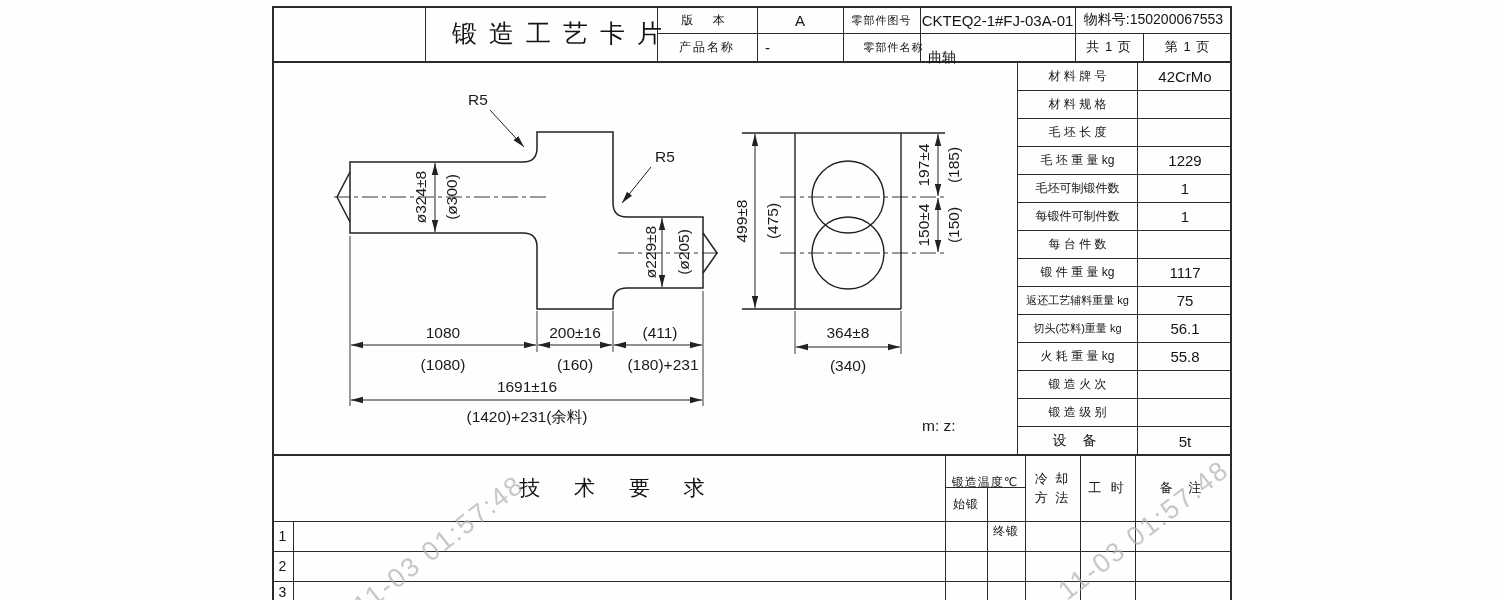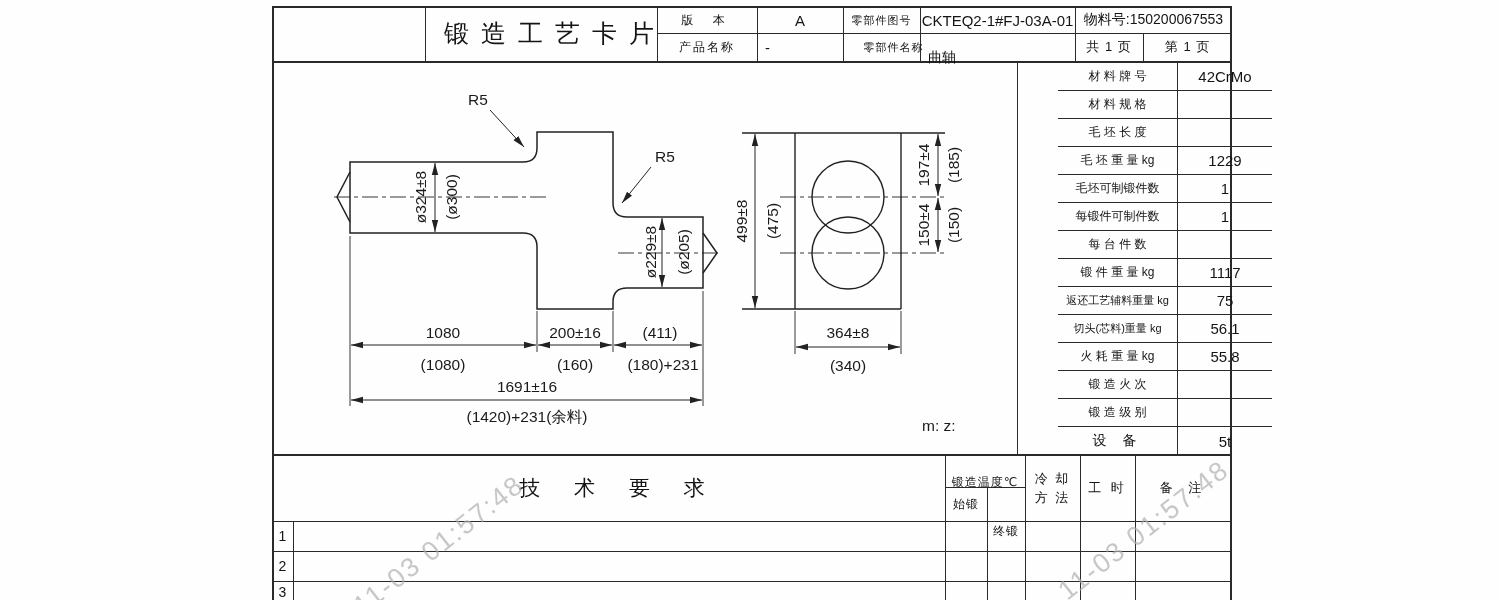--- a/index.html
+++ b/index.html
@@ -7,21 +7,21 @@
           font-family:"Liberation Sans","DejaVu Sans",sans-serif;color:#141414;}
   .ln{position:absolute;background:#2a2a2a;z-index:2;}
   .txt{position:absolute;display:flex;align-items:center;justify-content:center;z-index:4;
        white-space:nowrap;color:#141414;}
   .txt.left{justify-content:flex-start;}
   .title-cell{font-size:25px;letter-spacing:12px;font-weight:500;}
   .lbl{font-size:12px;letter-spacing:1px;text-align:right;}
   .val{font-size:15px;}
   .big-lbl{font-size:21px;letter-spacing:14px;font-weight:500;}
   .info-table{position:absolute;left:1017px;top:63px;width:214px;height:392px;z-index:3;
-              border-left:1px solid #2a2a2a;display:flex;flex-direction:column;padding-left:40px;}
+              border-left:1px solid #2a2a2a;display:flex;flex-direction:column;}
   .irow{display:flex;height:28px;border-bottom:1px solid #2a2a2a;box-sizing:border-box;}
   .irow:last-child{border-bottom:none;}
   .ilab{width:120px;border-right:1px solid #2a2a2a;display:flex;align-items:center;
         justify-content:center;font-size:12px;box-sizing:border-box;}
   .ival{flex:1;display:flex;align-items:center;justify-content:center;font-size:15px;}
   .two-line{flex-direction:column;line-height:19px;font-size:13px;letter-spacing:2px;}
   .wm{position:absolute;z-index:6;color:rgba(172,172,172,0.68);font-size:27px;
       letter-spacing:2px;transform:rotate(-38deg);pointer-events:none;}
   svg.draw{position:absolute;left:0;top:0;z-index:3;pointer-events:none;}
   svg.draw text{font-family:"Liberation Sans","DejaVu Sans",sans-serif;font-size:15.5px;fill:#1a1a1a;}
@@ -49,21 +49,21 @@
   <div class="ln" style="left:272px;top:521px;width:960px;height:1px;"></div>
   <div class="ln" style="left:272px;top:551px;width:960px;height:1px;"></div>
   <div class="ln" style="left:272px;top:581px;width:960px;height:1px;"></div>
   <div class="ln" style="left:293px;top:521px;width:1px;height:79px;"></div>
   <div class="ln" style="left:945px;top:454px;width:1px;height:146px;"></div>
   <div class="ln" style="left:987px;top:487px;width:1px;height:113px;"></div>
   <div class="ln" style="left:1025px;top:454px;width:1px;height:146px;"></div>
   <div class="ln" style="left:1080px;top:454px;width:1px;height:146px;"></div>
   <div class="ln" style="left:1135px;top:454px;width:1px;height:146px;"></div>
 
-  <div class="txt title-cell" style="left:425px;top:6px;width:232px;height:55px;padding-left:14px;">锻造工艺卡片</div>
+  <div class="txt title-cell" style="left:425px;top:6px;width:232px;height:55px;padding-left:22px;">锻造工艺卡片</div>
   <div class="txt lbl" style="left:657px;top:6px;width:100px;height:28px;letter-spacing:8px;">版 本</div>
   <div class="txt val" style="left:757px;top:6px;width:86px;height:28px;">A</div>
   <div class="txt lbl" style="left:843px;top:6px;width:77px;height:28px;font-size:11px;">零部件图号</div>
   <div class="txt val" style="left:920px;top:6px;width:155px;height:28px;">CKTEQ2-1#FJ-03A-01</div>
   <div class="txt val" style="left:1075px;top:6px;width:157px;height:28px;font-size:14px;">物料号:150200067553</div>
   <div class="txt lbl" style="left:657px;top:33px;width:100px;height:28px;letter-spacing:2px;">产品名称</div>
   <div class="txt val left" style="left:765px;top:33px;width:78px;height:28px;">-</div>
   <div class="txt lbl" style="left:843px;top:33px;width:77px;height:28px;font-size:11px;margin-left:12px;">零部件名称</div>
   <div class="txt val left" style="left:928px;top:49px;width:147px;height:17px;font-size:14px;">曲轴</div>
   <div class="txt lbl" style="left:1075px;top:33px;width:68px;height:28px;font-size:13px;">共 1 页</div>

